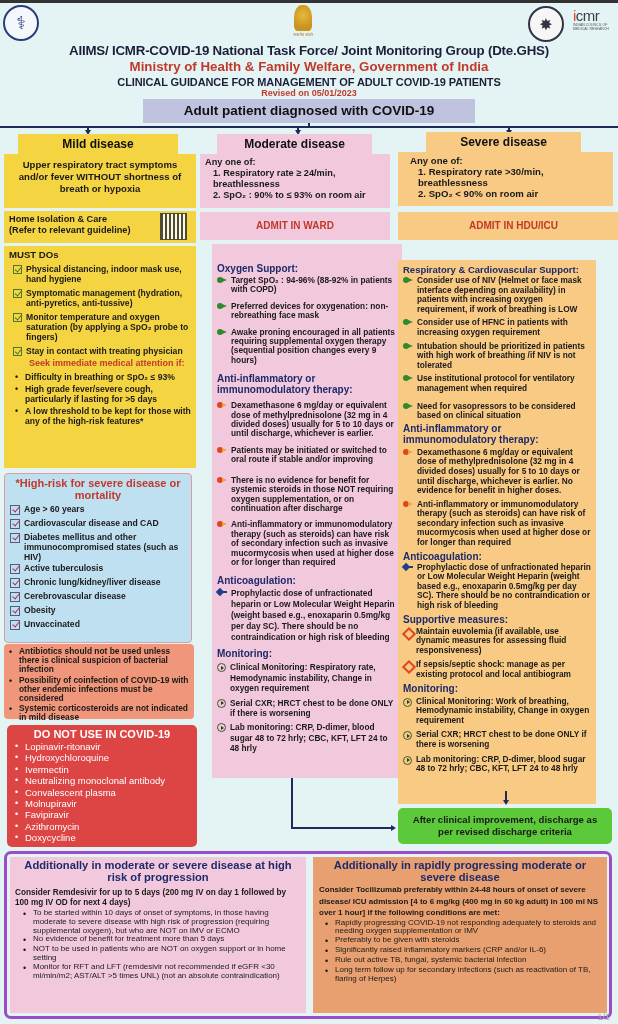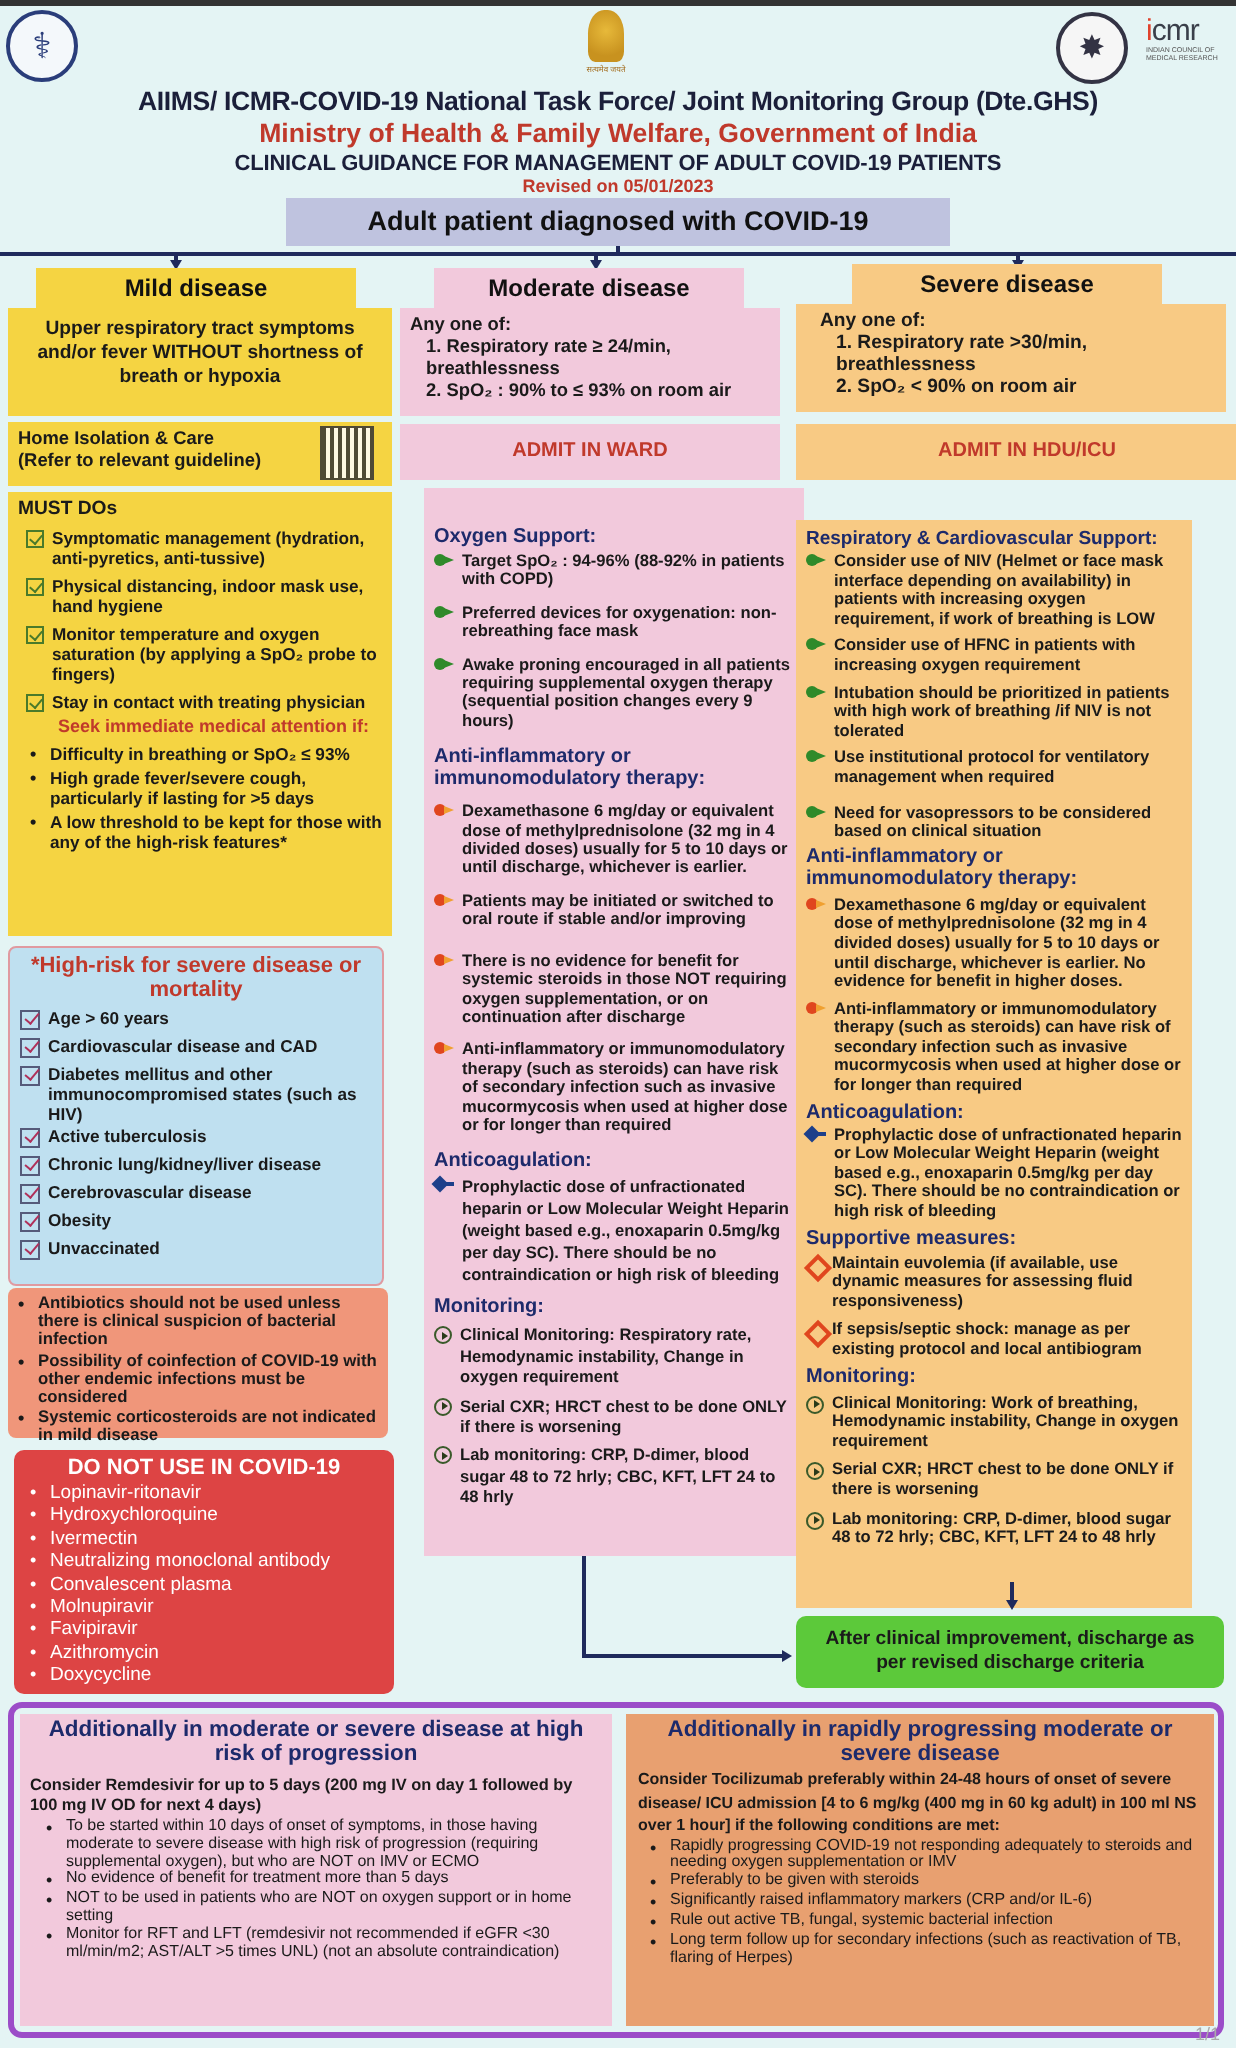--- a/index.html
+++ b/index.html
@@ -117,25 +117,25 @@
   <div class="txt" style="font-size:9.2px;line-height:11px;">Home Isolation &amp; Care</div>
   <div class="txt" style="font-size:9.2px;line-height:11px;">(Refer to relevant guideline)</div>
   <div class="abs" style="right:10px;top:3px;width:25px;height:25px;background:
     repeating-linear-gradient(90deg,#333 0 2px,#fff 2px 4px),#fff;opacity:.85;outline:1px solid #333;"></div>
 </div>
 
 <div class="abs box yellow" style="left:4px;top:243px;width:192px;height:222px;padding-top:4px;">
   <div class="txt" style="font-size:9.6px;margin-bottom:4px;">MUST DOs</div>
   <div class="bi txt" style="padding-left:4px;">
       <span class="ic chk"></span>
-      <span class="tx">Symptomatic management (hydration, anti-pyretics, anti-tussive)</span>
+      <span class="tx">Physical distancing, indoor mask use, hand hygiene</span>
     </div>
   <div class="bi txt" style="padding-left:4px;">
       <span class="ic chk"></span>
-      <span class="tx">Physical distancing, indoor mask use, hand hygiene</span>
+      <span class="tx">Symptomatic management (hydration, anti-pyretics, anti-tussive)</span>
     </div>
   <div class="bi txt" style="padding-left:4px;">
       <span class="ic chk"></span>
       <span class="tx">Monitor temperature and oxygen saturation (by applying a SpO₂ probe to fingers)</span>
     </div>
   <div class="bi txt" style="padding-left:4px;margin-bottom:2px;">
       <span class="ic chk"></span>
       <span class="tx">Stay in contact with treating physician</span>
     </div>
   <div class="txt red-head" style="font-size:9px;margin-bottom:4px;">Seek immediate medical attention if:</div>

